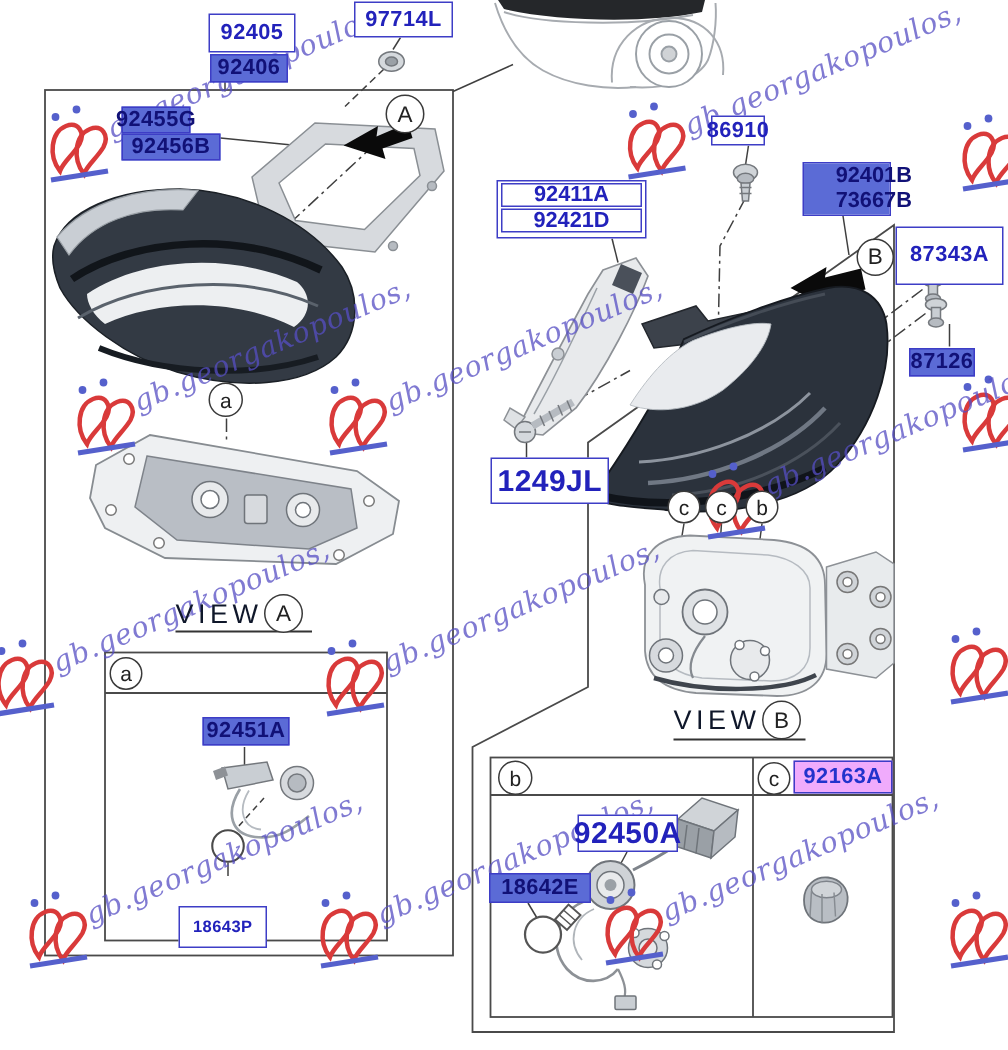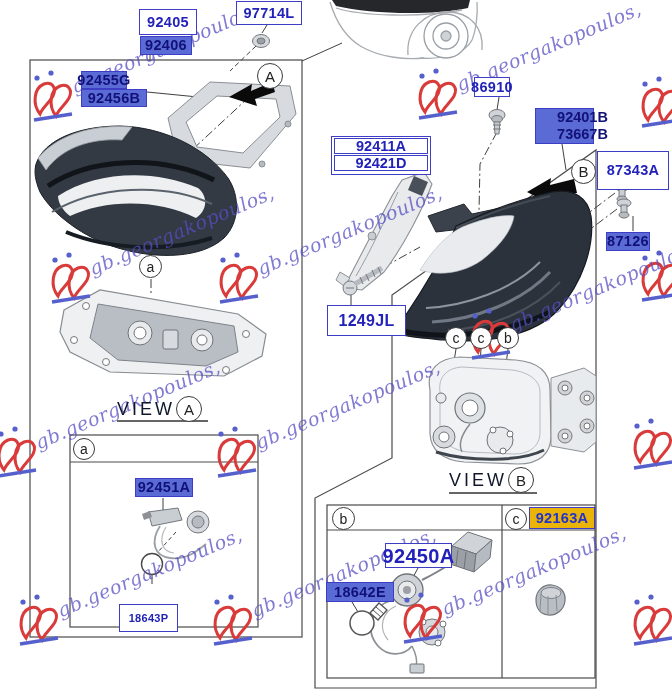--- a/index.html
+++ b/index.html
@@ -13,21 +13,21 @@
   }
   html,body{margin:0;padding:0;background:#fff;}
   .canvas{position:relative;width:672px;height:700px;background:#fff;overflow:hidden;
           font-family:"Liberation Sans",sans-serif;}
   .art{position:absolute;left:0;top:0;z-index:1;}
   
   .lbl{position:absolute;z-index:4;box-sizing:border-box;border:1.5px solid var(--label-border);
        background:#fff;color:var(--label-text);font:700 14.5px/1 "Liberation Sans",sans-serif;
        display:flex;align-items:center;justify-content:center;letter-spacing:.3px;}
   .hl{background:var(--highlight-bg);color:var(--highlight-text);}
-  .ltint{background:#eab308;color:#2233cc;}
+  .ltint{background:#f0abfc;color:#2233cc;}
   .stack{position:absolute;z-index:4;box-sizing:border-box;border:1.5px solid var(--label-border);background:#fff;}
   .stack .row{box-sizing:border-box;width:100%;height:17px;display:flex;align-items:center;justify-content:center;
        font:700 14.5px/1 "Liberation Sans",sans-serif;color:var(--label-text);}
   .stack .row.hl{color:var(--highlight-text);padding-left:36px;}
   .stack2 .row{border:1px solid var(--label-border);width:94px;height:16px;margin:1px 2px;}
   
   .co{position:absolute;z-index:4;box-sizing:border-box;border:1.5px solid #3a3a3a;border-radius:50%;
       background:#fff;display:flex;align-items:center;justify-content:center;
       font:400 14px "Liberation Sans",sans-serif;color:#222;}
   .co.big{font-size:15px;}
@@ -420,25 +420,25 @@
   <div class="lbl" style="left:236px;top:1px;width:66px;height:24px">97714L</div>
   <div class="lbl hl" style="left:81px;top:71px;width:46px;height:18px">92455G</div>
   <div class="lbl hl" style="left:81px;top:89px;width:66px;height:18px">92456B</div>
   <div class="lbl" style="left:474px;top:77px;width:36px;height:20px">86910</div>
   <div class="stack" style="left:535px;top:108px;width:59px;height:36px">
     <div class="row hl">92401B</div>
     <div class="row hl">73667B</div>
   </div>
   <div class="lbl" style="left:597px;top:151px;width:72px;height:39px">87343A</div>
   <div class="lbl hl" style="left:606px;top:232px;width:44px;height:19px">87126</div>
-  <div class="stack stack2" style="left:331px;top:136px;width:100px;height:39px">
+  <div class="stack stack2" style="left:331px;top:120px;width:100px;height:39px">
     <div class="row">92411A</div>
     <div class="row">92421D</div>
   </div>
-  <div class="lbl" style="left:327px;top:305px;width:79px;height:31px;font-size:16px">1249JL</div>
+  <div class="lbl" style="left:327px;top:305px;width:79px;height:31px;font-size:20px">1249JL</div>
   <div class="lbl hl" style="left:135px;top:478px;width:58px;height:19px">92451A</div>
   <div class="lbl" style="left:119px;top:604px;width:59px;height:28px;font-size:11px">18643P</div>
   <div class="lbl" style="left:385px;top:543px;width:67px;height:25px;font-size:20px">92450A</div>
   <div class="lbl hl" style="left:326px;top:582px;width:68px;height:20px">18642E</div>
   <div class="lbl ltint" style="left:529px;top:507px;width:66px;height:22px">92163A</div>
 
   <div class="co big" style="left:257px;top:63px;width:26px;height:26px">A</div>
   <div class="co big" style="left:571px;top:159px;width:25px;height:25px">B</div>
   <div class="co" style="left:139px;top:255px;width:23px;height:23px">a</div>
   <div class="co" style="left:73px;top:438px;width:22px;height:22px">a</div>

